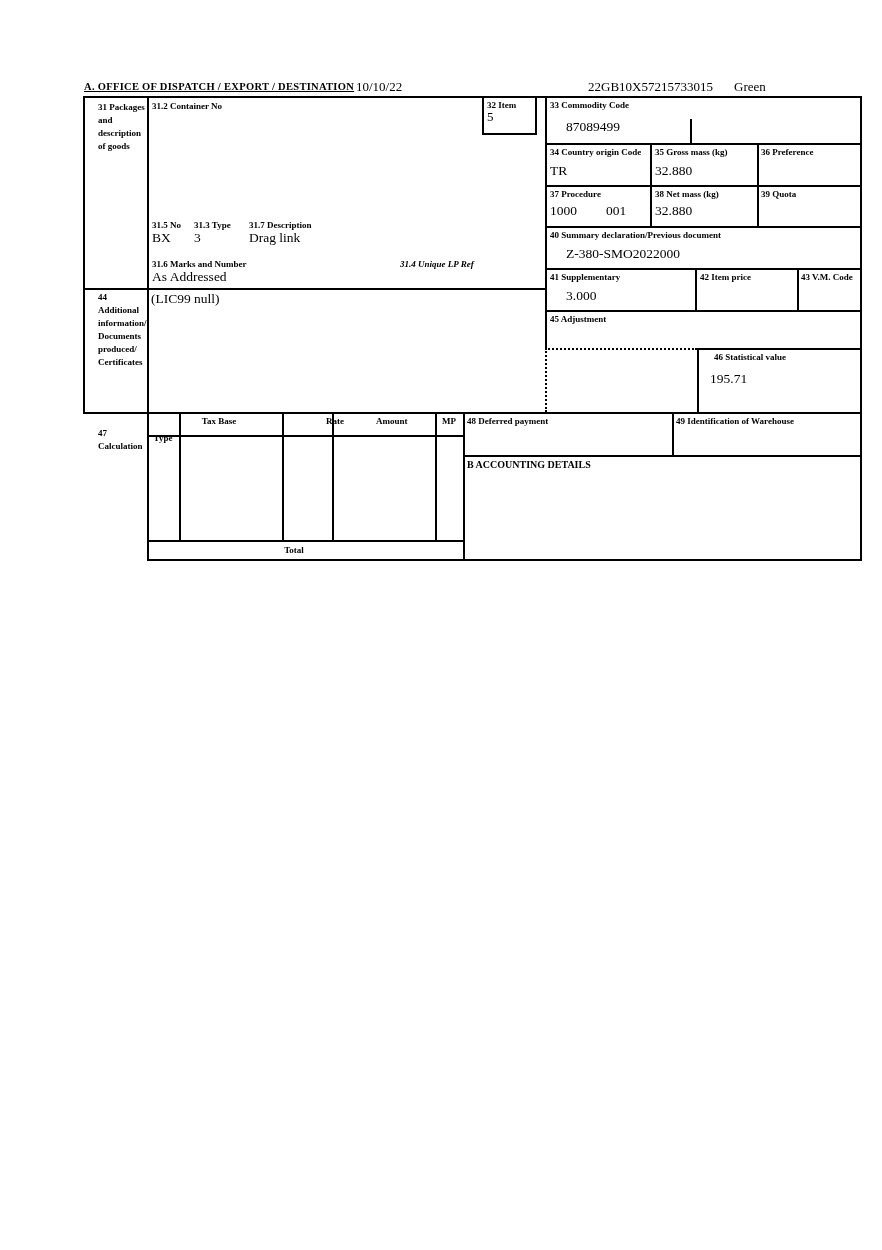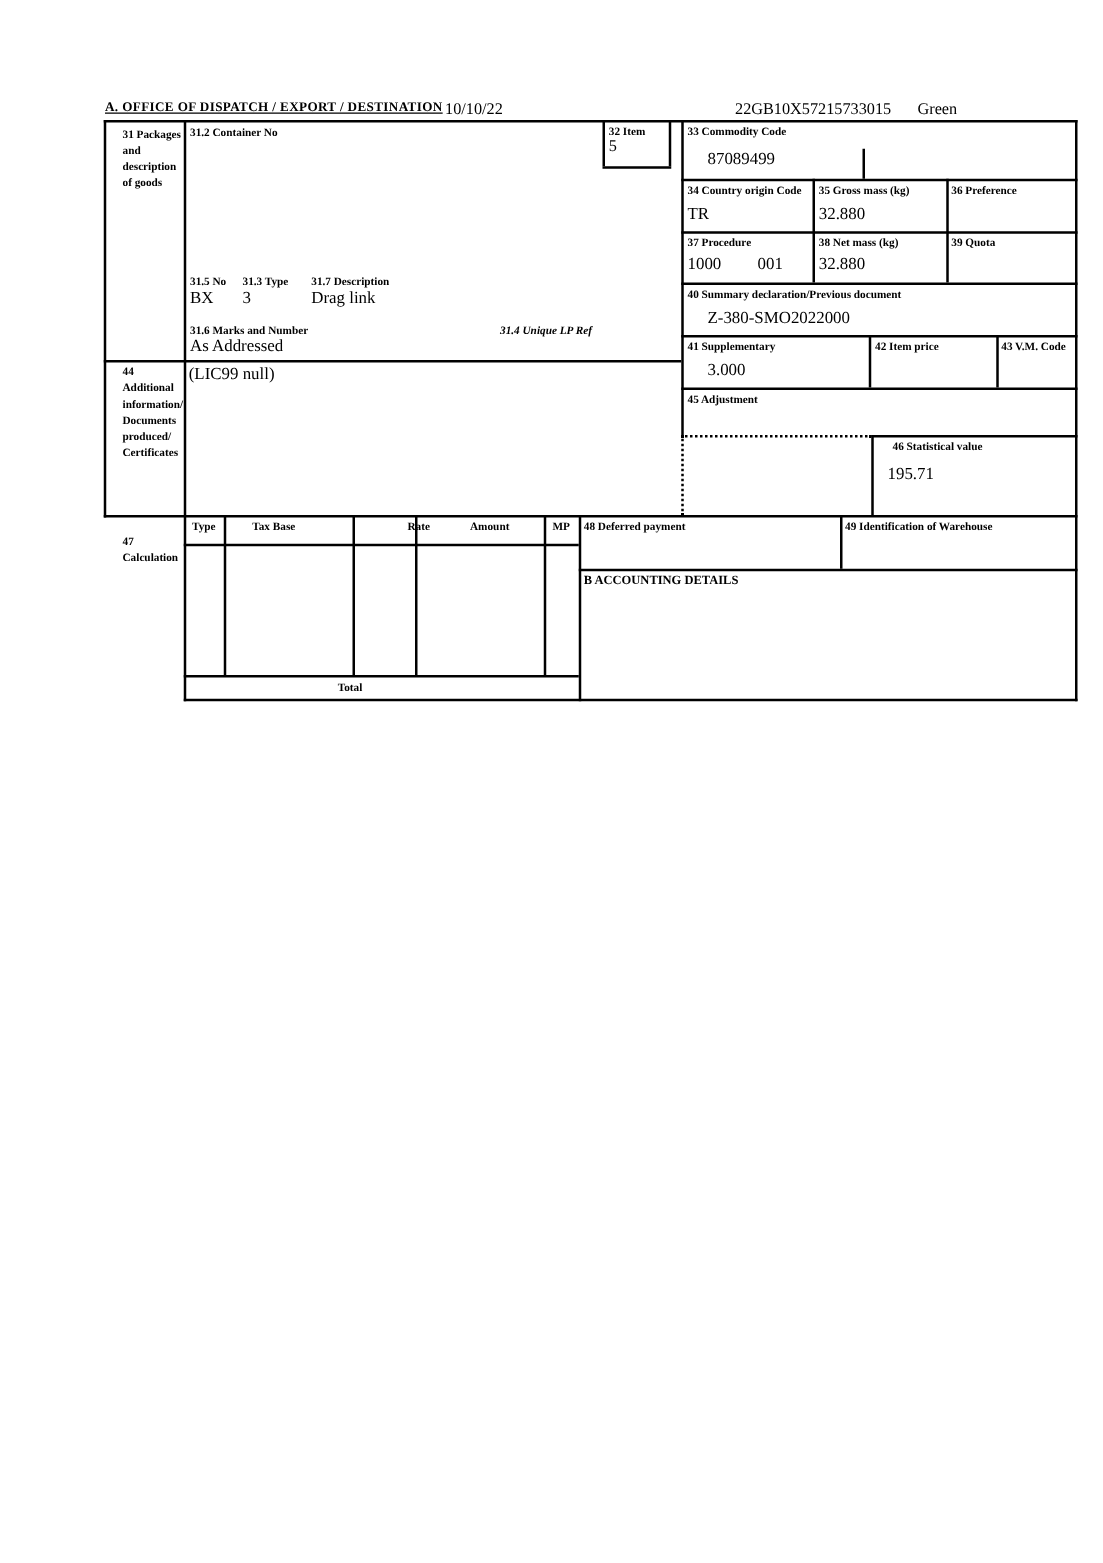--- a/index.html
+++ b/index.html
@@ -117,24 +117,24 @@
   <div class="lbl pre" style="left:86px;top:291px;white-space:pre-line;">44
 Additional
 information/
 Documents
 produced/
 Certificates</div>
   <div class="val" style="left:151px;top:291px;">(LIC99 null)</div>
 
   <div class="lbl pre" style="left:86px;top:415px;white-space:pre-line;margin-top:12px;">47
 Calculation</div>
-  <div class="colhdr ctr" style="left:147px;width:32px;">Type</div>
+  <div class="colhdr ctr" style="left:147px;width:32px;margin-top:17px;">Type</div>
   <div class="colhdr ctr" style="left:179px;width:80px;text-align:center;">Tax Base</div>
   <div class="colhdr rgt" style="left:282px;width:44px;">Rate</div>
   <div class="colhdr rgt" style="left:332px;width:86px;">Amount</div>
   <div class="colhdr ctr" style="left:435px;width:28px;">MP</div>
-  <div class="lbl ctr" style="left:140px;top:545px;width:280px;">Total</div>
+  <div class="lbl ctr" style="left:154px;top:545px;width:280px;">Total</div>
 
   <div class="lbl" style="left:467px;top:416px;">48 Deferred payment</div>
   <div class="lbl" style="left:676px;top:416px;">49 Identification of Warehouse</div>
   <div class="lbl" style="left:467px;top:459px;font-size:10px;">B ACCOUNTING DETAILS</div>
 
 </div>
 
 </body></html>

